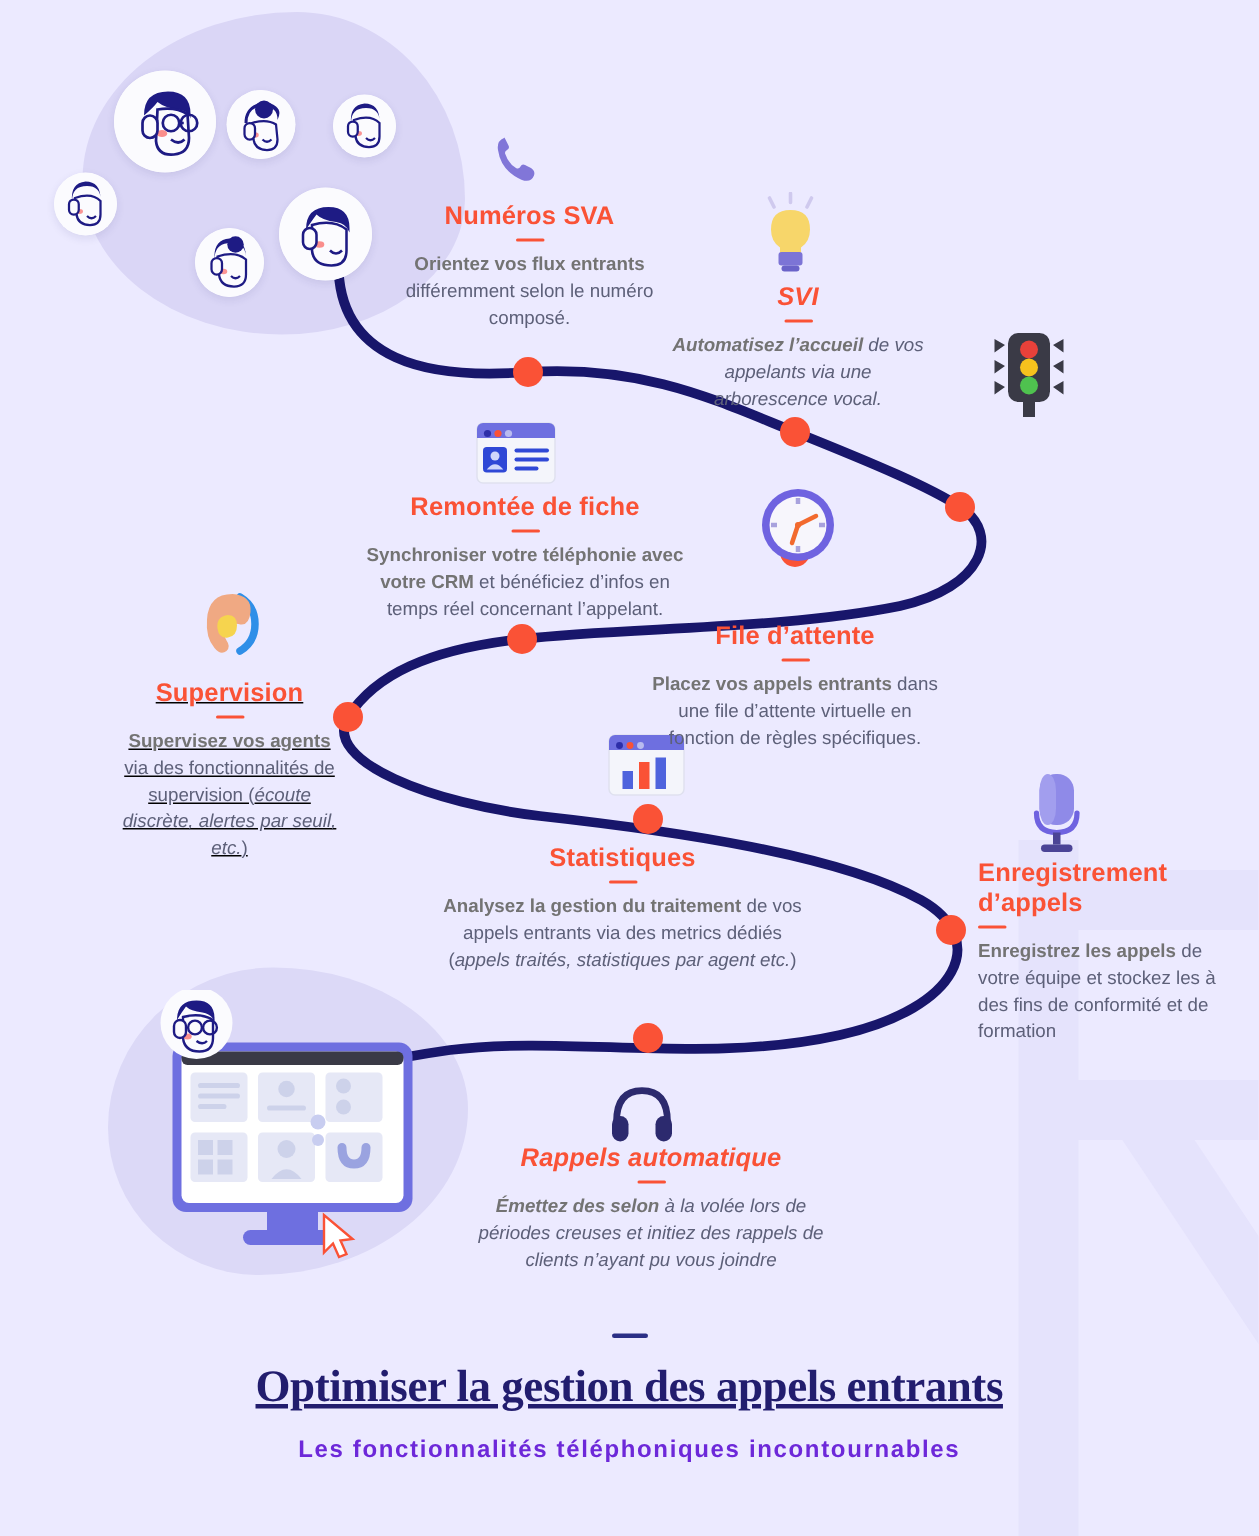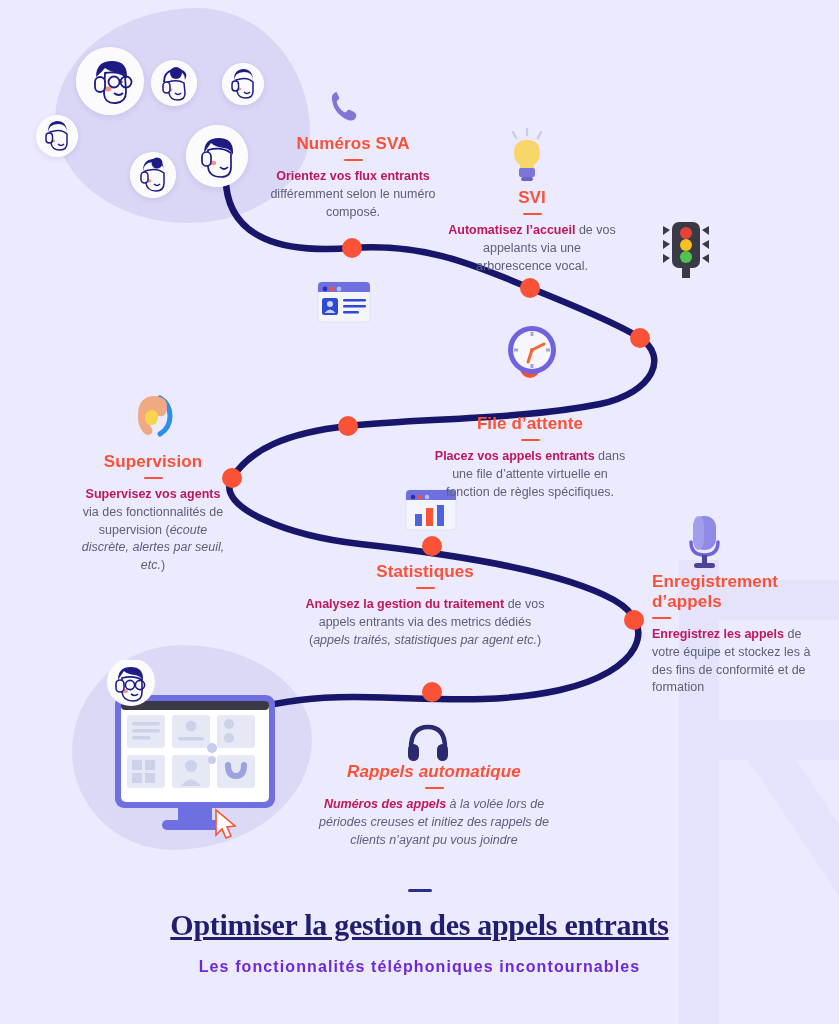--- a/index.html
+++ b/index.html
@@ -43,21 +43,21 @@
   .block .ttl{
     color:#fa5236;font-weight:bold;letter-spacing:.1px;
     font-size:17px;line-height:1.18;margin:0 0 4px 0;
   }
   .block .rule{
     width:19px;height:2px;background:#fa5236;margin:5px auto 7px auto;border-radius:2px;
   }
   .block .body{
     font-size:12.5px;line-height:1.42;color:#5d6079;margin:0;
   }
-  .block .body b{color:#be185d;font-weight:bold;}
+  .block .body b{color:#737373;font-weight:bold;}
   .block .body i{font-style:italic;}
   .block.left-align{text-align:left;}
   .block.left-align .rule{margin-left:0;margin-right:auto;}
 
   
   .icon{position:absolute;z-index:4;}
 
   
   .monitor{position:absolute;z-index:3;}
 
@@ -313,56 +313,61 @@
       <rect x="26" y="20" width="8" height="12" rx="4" fill="#fbfbfe" stroke="#1e1b84" stroke-width="1.6"></rect>
     </svg>
   </div>
 
   <div class="block" style="left:258px;top:134px;width:190px;">
     <p class="ttl">Numéros SVA</p>
     <div class="rule"></div>
     <p class="body"><b>Orientez vos flux entrants</b><span> différemment selon le numéro composé.</span></p>
   </div>
 
-  <div class="block" style="left:444px;top:188px;width:176px;">
+  <div class="block" style="left:444px;top:188px;width:176px;font-style:italic;">
     <p class="ttl">SVI</p>
     <div class="rule"></div>
     <p class="body"><b>Automatisez l’accueil</b><span> de vos appelants via une arborescence vocal.</span></p>
   </div>
 
 
+  <div class="block" style="left:244px;top:328px;width:212px;">
+    <p class="ttl">Remontée de fiche</p>
+    <div class="rule"></div>
+    <p class="body"><b>Synchroniser votre téléphonie avec votre CRM</b><span> et bénéficiez d’infos en temps réel concernant l’appelant.</span></p>
+  </div>
 
   <div class="block" style="left:432px;top:414px;width:196px;">
     <p class="ttl">File d’attente</p>
     <div class="rule"></div>
     <p class="body"><b>Placez vos appels entrants</b><span> dans une file d’attente virtuelle en fonction de règles spécifiques.</span></p>
   </div>
 
-  <div class="block" style="left:78px;top:452px;width:150px;">
+  <div class="block" style="left:78px;top:452px;width:150px;text-decoration:underline;">
     <p class="ttl">Supervision</p>
     <div class="rule"></div>
     <p class="body"><b>Supervisez vos agents</b><span> via des fonctionnalités de supervision (</span><i>écoute discrète, alertes par seuil, etc.</i><span>)</span></p>
   </div>
 
-  <div class="block" style="left:300px;top:562px;width:250px;">
+  <div class="block" style="left:290px;top:562px;width:250px;">
     <p class="ttl">Statistiques</p>
     <div class="rule"></div>
     <p class="body"><b>Analysez la gestion du traitement</b><span> de vos appels entrants via des metrics dédiés (</span><i>appels traités, statistiques par agent etc.</i><span>)</span></p>
   </div>
 
   <div class="block left-align" style="left:652px;top:572px;width:160px;">
     <p class="ttl">Enregistrement d’appels</p>
     <div class="rule"></div>
     <p class="body"><b>Enregistrez les appels</b><span> de votre équipe et stockez les à des fins de conformité et de formation</span></p>
   </div>
 
   <div class="block" style="left:312px;top:762px;width:244px;font-style:italic;">
     <p class="ttl">Rappels automatique</p>
     <div class="rule"></div>
-    <p class="body"><b>Numéros des appels</b><span> à la volée lors de périodes creuses et initiez des rappels de clients n’ayant pu vous joindre</span></p>
+    <p class="body"><b>Émettez des selon</b><span> à la volée lors de périodes creuses et initiez des rappels de clients n’ayant pu vous joindre</span></p>
   </div>
 
   <div class="footer">
     <div class="frule"></div>
     <h1>Optimiser la gestion des appels entrants</h1>
     <h2>Les fonctionnalités téléphoniques incontournables</h2>
   </div>
 
 </div>
 

